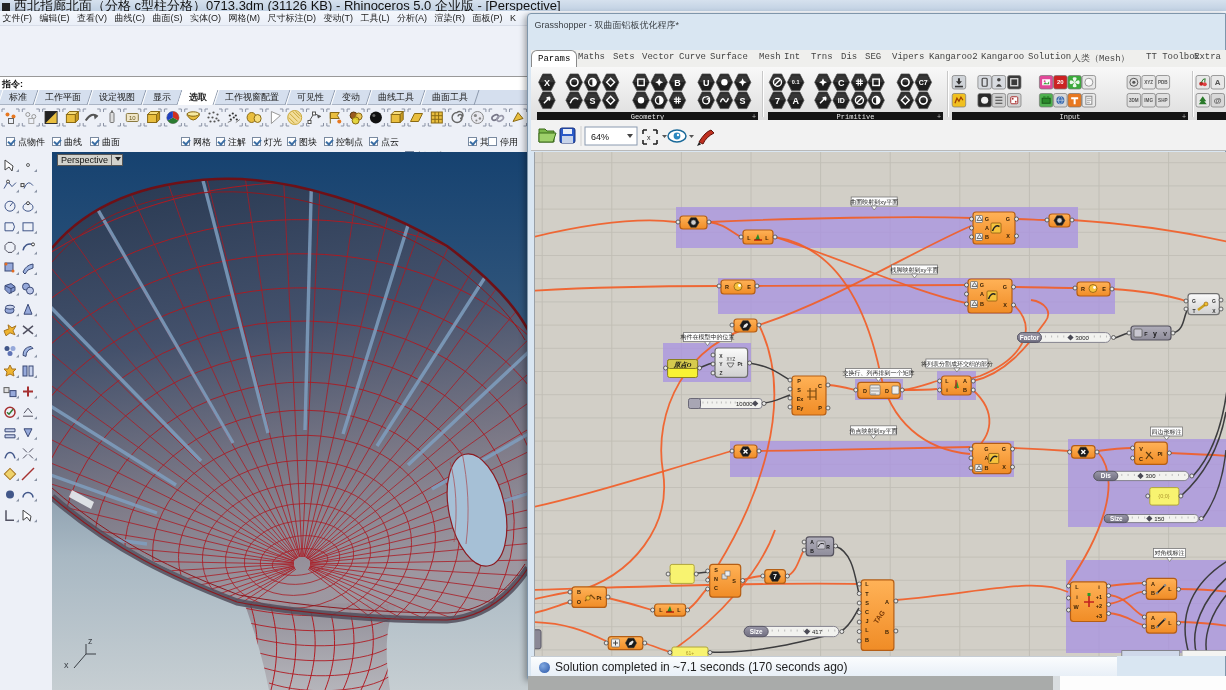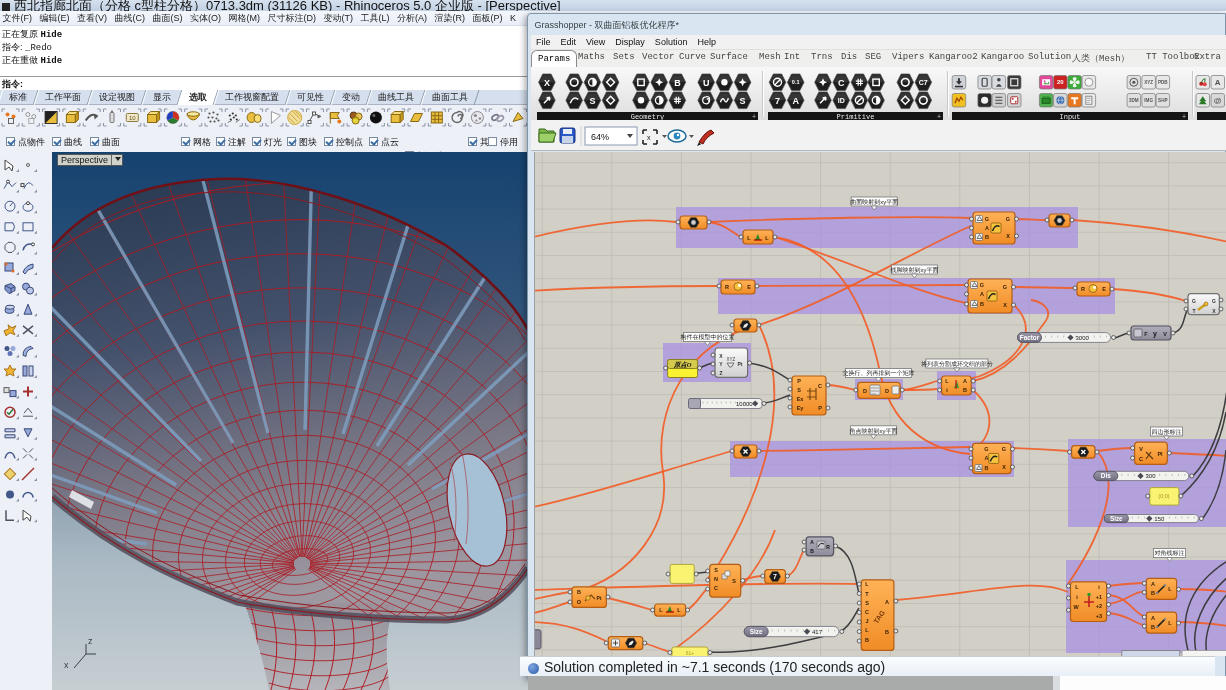--- a/index.html
+++ b/index.html
@@ -23,29 +23,28 @@
 .cb{display:inline-block;width:9px;height:9px;border:1px solid #7a8aa0;background:#fff;margin:0 3px 0 6px;vertical-align:-1px;position:relative}
 .cb.c:after{content:"";position:absolute;left:1px;top:1px;width:5px;height:3px;border-left:2px solid #3a6ea5;border-bottom:2px solid #3a6ea5;transform:rotate(-48deg)}
 
 #gh{left:527px;top:13px;width:699px;height:666px;background:#d9e6f2;border:1px solid #7f96ab;border-radius:4px 0 0 0;box-shadow:-2px 2px 6px rgba(0,0,0,.35)}
 #ghtitle{left:527px;top:13px;width:699px;height:22px;font-size:9px;color:#3a3f44;line-height:24px}
 #ghmenu{left:531px;top:35px;width:695px;height:15px;background:#f1f1f1;font-size:9px;color:#111;line-height:15px;border-bottom:1px solid #e0e0e0}
 #ghtabs{left:531px;top:50px;width:695px;height:17px;background:#efefed;font-family:"Liberation Mono",monospace;font-size:9px;color:#444}
 #ghtools{left:531px;top:67px;width:695px;height:53px;background:linear-gradient(#f8f8f8,#dedede)}
 #ghbar2{left:531px;top:120px;width:695px;height:31px;background:#f2f2f2;border-bottom:1px solid #b9b9b9}
 #ghcanvas{left:534px;top:152px;width:692px;height:504px;background:#d2cfc7;border-left:1px solid #9aa0a6}
-#ghstatus{left:520px;top:656px;width:695px;height:20px;background:linear-gradient(#fbfdfe,#e8eff7);border-top:1px solid #c6cdd4;font-size:14px;color:#222;line-height:20px}
+#ghstatus{left:531px;top:656px;width:586px;height:20px;background:linear-gradient(#fbfdfe,#e8eff7);border-top:1px solid #c6cdd4;font-size:12px;color:#222;line-height:20px}
 #ghbelow{left:528px;top:676px;width:698px;height:14px;background:#a9abaa}
 </style></head>
 <body>
 <div id="stage">
 
 <div class="abs" id="rtitle"><span style="display:inline-block;width:8px;height:8px;background:#222;margin:0 4px 0 2px;vertical-align:-1px"></span>西北指廊北面（分格 c型柱分格）0713.3dm (31126 KB) - Rhinoceros  5.0 企业版 - [Perspective]</div>
 <div class="abs" id="rmenu">&nbsp;文件(F)&nbsp;&nbsp;&nbsp;编辑(E)&nbsp;&nbsp;&nbsp;查看(V)&nbsp;&nbsp;&nbsp;曲线(C)&nbsp;&nbsp;&nbsp;曲面(S)&nbsp;&nbsp;&nbsp;实体(O)&nbsp;&nbsp;&nbsp;网格(M)&nbsp;&nbsp;&nbsp;尺寸标注(D)&nbsp;&nbsp;&nbsp;变动(T)&nbsp;&nbsp;&nbsp;工具(L)&nbsp;&nbsp;&nbsp;分析(A)&nbsp;&nbsp;&nbsp;渲染(R)&nbsp;&nbsp;&nbsp;面板(P)&nbsp;&nbsp;&nbsp;K</div>
-<div class="abs" id="rcmd">正在复原 <b style="font-family:'Liberation Mono',monospace">Hide</b><br>指令: <span style="font-family:'Liberation Mono',monospace">_Redo</span><br>正在重做 <b style="font-family:'Liberation Mono',monospace">Hide</b></div>
 <div class="abs" id="rprompt">指令:</div>
 <div class="abs" id="rtabs">
       <div class="rtab"><span>标准</span></div>
       <div class="rtab"><span>工作平面</span></div>
       <div class="rtab"><span>设定视图</span></div>
       <div class="rtab"><span>显示</span></div>
       <div class="rtab on"><span>选取</span></div>
       <div class="rtab"><span>工作视窗配置</span></div>
       <div class="rtab"><span>可见性</span></div>
       <div class="rtab"><span>变动</span></div>
@@ -557,21 +556,20 @@
         <path d="M20,338 l22,12 l-3,7 l-22,-12 Z" fill="#e8ecf0" opacity="0.9"></path>
         <g stroke="#3a3f45" fill="none">
           <path d="M22,516 L34,502 M34,502 L34,492 M34,502 L44,502"></path>
         </g>
         <text x="12" y="516" font-size="9" fill="#3a3f45" font-family="Liberation Sans">x</text>
         <text x="36" y="492" font-size="9" fill="#3a3f45" font-family="Liberation Sans">z</text>
       </svg><div style="position:absolute;left:5px;top:2px;background:#d2d2cc;border:1px solid #555;font-size:9px;padding:0 3px;color:#111">Perspective <span style="display:inline-block;border-left:1px solid #666;padding-left:3px;width:8px"><span style="display:inline-block;width:0;height:0;border-left:3px solid transparent;border-right:3px solid transparent;border-top:4px solid #222;vertical-align:2px"></span></span></div></div>
 
 <div class="abs" id="gh"></div>
 <div class="abs" id="ghtitle">&nbsp;&nbsp;&nbsp;Grasshopper - 双曲面铝板优化程序*</div>
-<div class="abs" id="ghmenu">&nbsp;&nbsp;File&nbsp;&nbsp;&nbsp;&nbsp;Edit&nbsp;&nbsp;&nbsp;&nbsp;View&nbsp;&nbsp;&nbsp;&nbsp;Display&nbsp;&nbsp;&nbsp;&nbsp;Solution&nbsp;&nbsp;&nbsp;&nbsp;Help</div>
 <div class="abs" id="ghtabs">
       <span style="position:absolute;left:0px;top:0;height:17px;line-height:16px;padding:0 6px;background:#fff;border:1px solid #8a8a8a;border-bottom:none;border-radius:6px 6px 0 0;font-weight:normal;color:#000">Params</span>
       <span style="position:absolute;left:47px;top:2px;color:#444">Maths</span>
       <span style="position:absolute;left:82px;top:2px;color:#444">Sets</span>
       <span style="position:absolute;left:111px;top:2px;color:#444">Vector</span>
       <span style="position:absolute;left:148px;top:2px;color:#444">Curve</span>
       <span style="position:absolute;left:179px;top:2px;color:#444">Surface</span>
       <span style="position:absolute;left:228px;top:2px;color:#444">Mesh</span>
       <span style="position:absolute;left:253px;top:2px;color:#444">Int</span>
       <span style="position:absolute;left:280px;top:2px;color:#444">Trns</span>

